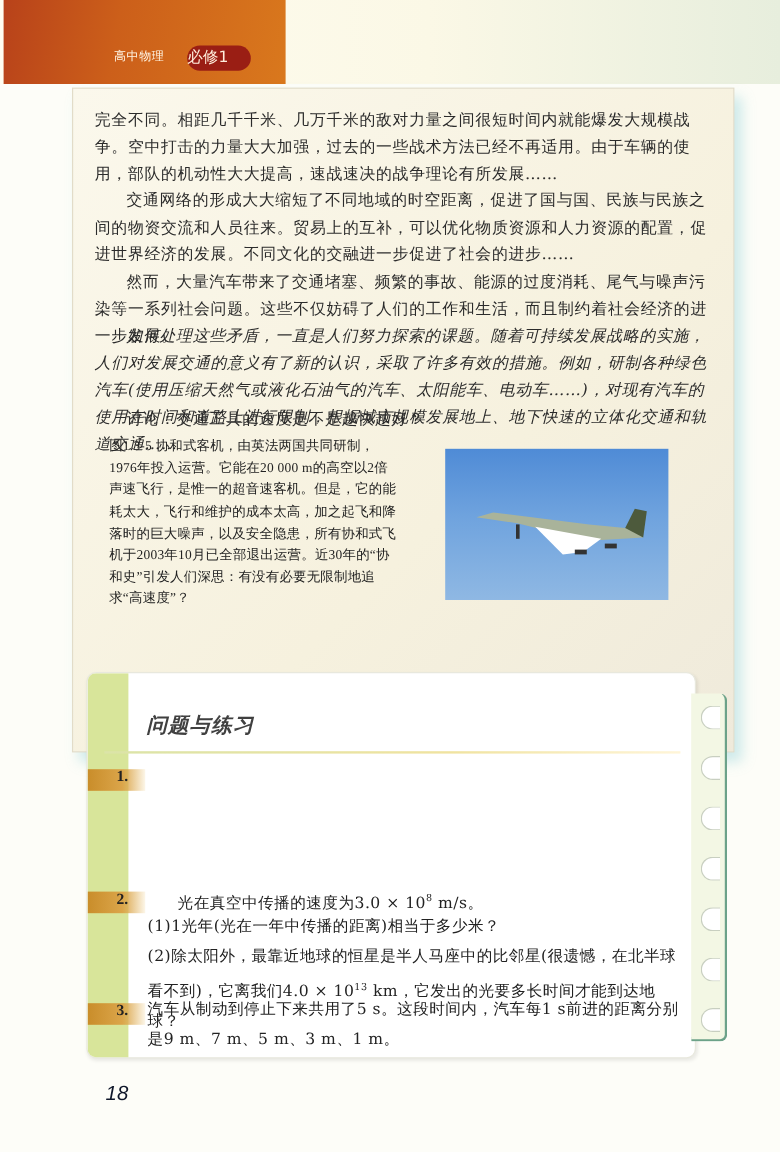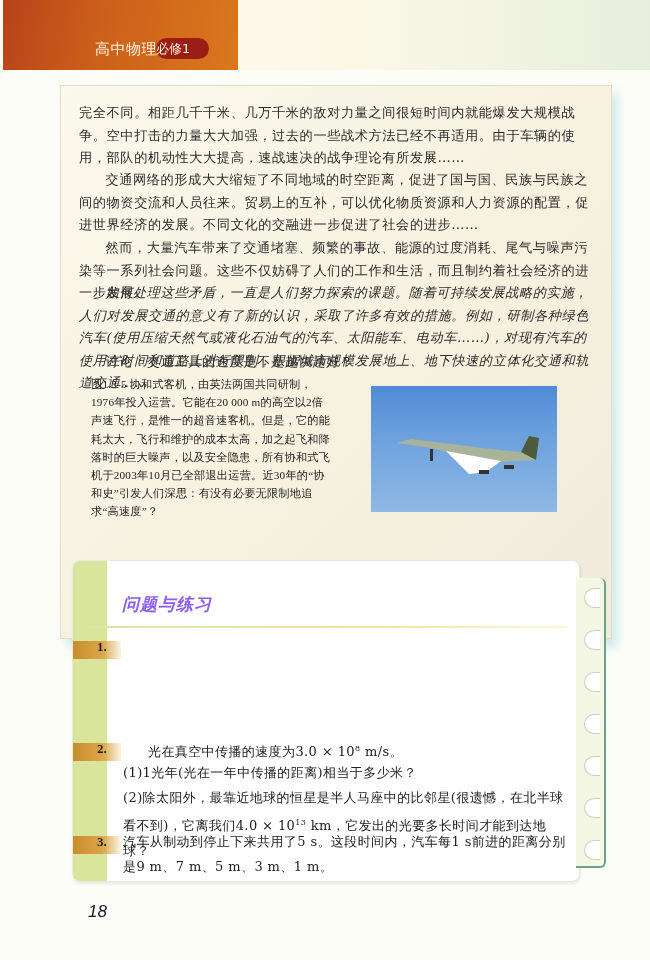--- a/index.html
+++ b/index.html
@@ -13,32 +13,32 @@
   .top-band {
     position: absolute; left: 0; top: 0; width: 650px; height: 70px;
     background: linear-gradient(90deg, #fffdf0 0%, #fbf8e6 55%, #e7eedd 100%);
   }
   .header-tab {
     position: absolute; left: 3px; top: 0; width: 235px; height: 70px;
     background: linear-gradient(100deg, #b8421a 0%, #cc5f1a 40%, #d9781d 100%);
   }
   .header-title {
     position: absolute; left: 92px; top: 40px;
-    color: #fff5e4; font-family: "DejaVu Sans", sans-serif; font-size: 15px;
+    color: #fff5e4; font-family: "DejaVu Sans", sans-serif; font-size: 10px;
     letter-spacing: 0.5px;
   }
   .header-badge {
     position: absolute; left: 153px; top: 38px; width: 53px; height: 21px;
     border-radius: 11px; background: #9a1e14; color: #ffeedd;
     font-family: "DejaVu Sans", sans-serif; font-size: 13px;
     text-align: left; line-height: 21px;
   }
 
   .reading-box {
-    position: absolute; left: 60px; top: 85px; width: 552px; height: 554px;
+    position: absolute; left: 60px; top: 73px; width: 552px; height: 554px;
     background: linear-gradient(135deg, #fbf8ec 0%, #f6f1de 60%, #efeadb 100%);
     border: 1px solid #e2dcc8;
     box-shadow: 6px 8px 10px rgba(120, 200, 210, 0.35);
   }
   .para {
     position: absolute; left: 18px; width: 520px;
     font-size: 13.2px; line-height: 22.5px; letter-spacing: 0.6px; color: #2b2b2b;
   }
   .indent { text-indent: 2em; }
   .discuss-label { font-weight: normal; }
@@ -59,21 +59,21 @@
     box-shadow: 1px 2px 3px rgba(0,0,0,0.08);
     overflow: hidden;
   }
   .green-strip {
     position: absolute; left: 0; top: 0; width: 34px; height: 322px;
     background: #d8e59a;
   }
   .section-title {
     position: absolute; left: 49px; top: 32px;
     font-family: "DejaVu Sans", sans-serif; font-weight: bold; font-style: italic;
-    font-size: 17px; color: #8b5cf6; letter-spacing: 1px;
+    font-size: 17px; color: #404040; letter-spacing: 1px;
   }
   .title-rule {
     position: absolute; left: 14px; top: 65px; width: 480px; height: 2px;
     background: linear-gradient(90deg, #dbe4a8 0%, #f0e3a0 60%, #fff5d8 100%);
   }
   .num-tab {
     position: absolute; left: 0; width: 48px; height: 18px;
     background: linear-gradient(90deg, #c98d2a 0%, #dba54a 60%, rgba(240,210,140,0.2) 100%);
   }
   .q-num {

